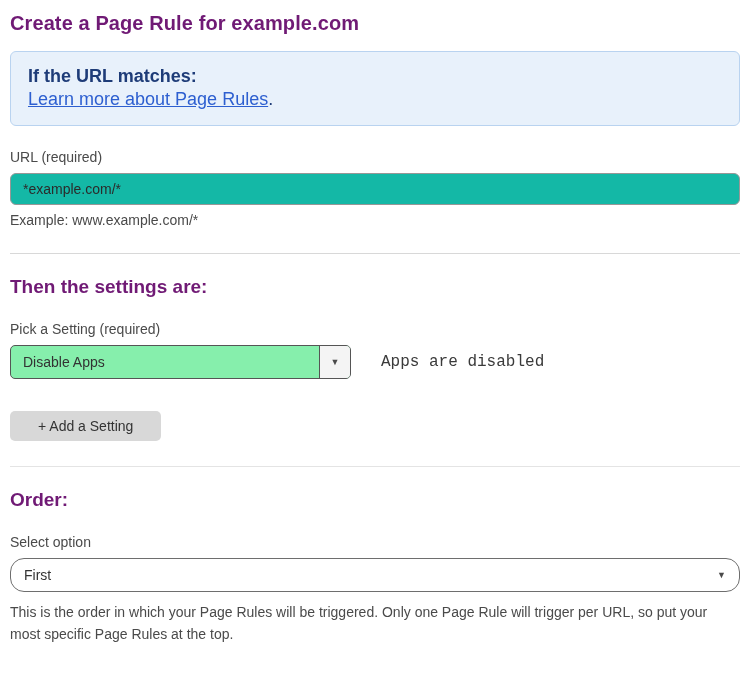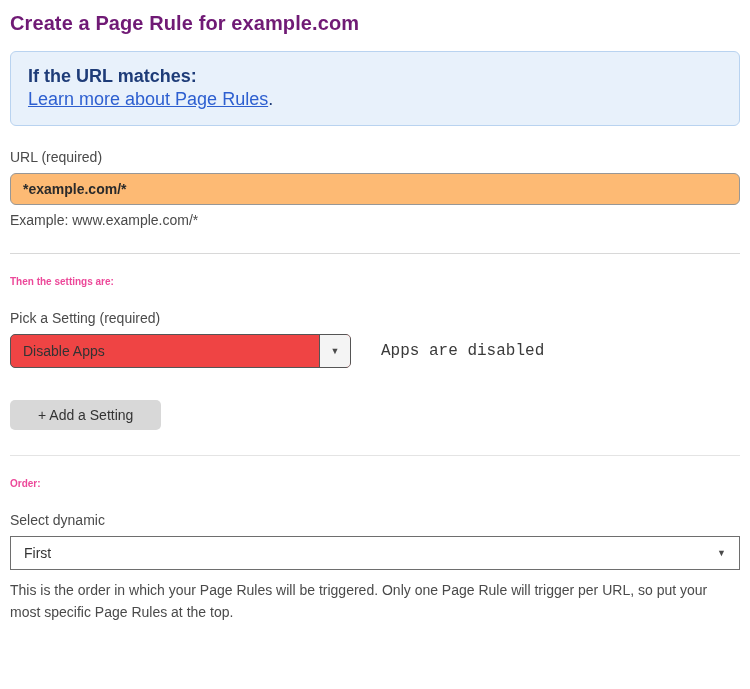--- a/index.html
+++ b/index.html
@@ -45,60 +45,60 @@
   .field-label {
     font-size: 14px;
     color: #4a4a4a;
     margin-top: 23px;
     margin-bottom: 8px;
   }
   .url-input {
     display: block;
     width: 730px;
     height: 32px;
-    background: #fdba74;
+    background: #14b8a6;
     border: 1px solid #979797;
     border-radius: 6px;
     padding: 0 12px;
     font-family: "Liberation Sans", sans-serif;
     font-size: 14px;
-    font-weight: 700;
+    font-weight: 400;
     color: #2b2b2b;
     outline: none;
   }
   .field-helper {
     font-size: 14px;
     color: #4a4a4a;
     margin-top: 7px;
   }
   .divider {
     border: none;
     border-top: 1px solid #d8d8d8;
     margin: 25px 0 0 0;
   }
   .divider.light {
     border-top-color: #e4e4e4;
   }
   .section-heading {
-    font-size: 10px;
+    font-size: 19px;
     font-weight: 700;
-    color: #ec4899;
+    color: #701a75;
     margin-top: 22px;
   }
   .setting-row {
     display: flex;
     align-items: center;
     margin-top: 0;
   }
   .setting-select {
     width: 341px;
     height: 34px;
     border: 1px solid #555555;
     border-radius: 5px;
-    background: #ef4444;
+    background: #86efac;
     display: flex;
     align-items: stretch;
     overflow: hidden;
     cursor: pointer;
   }
   .setting-select .select-value {
     flex: 1;
     display: flex;
     align-items: center;
     padding: 0 12px;
@@ -136,21 +136,21 @@
     cursor: pointer;
   }
   .btn.add-setting {
     margin-top: 32px;
     height: 30px;
   }
   .order-select {
     width: 730px;
     height: 34px;
     border: 1px solid #6e6e6e;
-    border-radius: 0;
+    border-radius: 14px;
     background: #ffffff;
     display: flex;
     align-items: center;
     justify-content: space-between;
     padding: 0 13px;
     font-size: 14px;
     color: #333333;
     cursor: pointer;
   }
   .order-select .select-arrow {
@@ -193,21 +193,21 @@
   </div>
   <span class="setting-status">Apps are disabled</span>
 </div>
 
 <button class="btn add-setting">+ Add a Setting</button>
 
 <hr class="divider light">
 
 <h2 class="section-heading">Order:</h2>
 
-<div class="field-label">Select dynamic</div>
+<div class="field-label">Select option</div>
 <div class="order-select">
   <span>First</span>
   <span class="select-arrow">▼</span>
 </div>
 <div class="order-helper">This is the order in which your Page Rules will be triggered. Only one Page Rule will trigger per URL, so put your most specific Page Rules at the top.</div>
 
 
 
 
 

